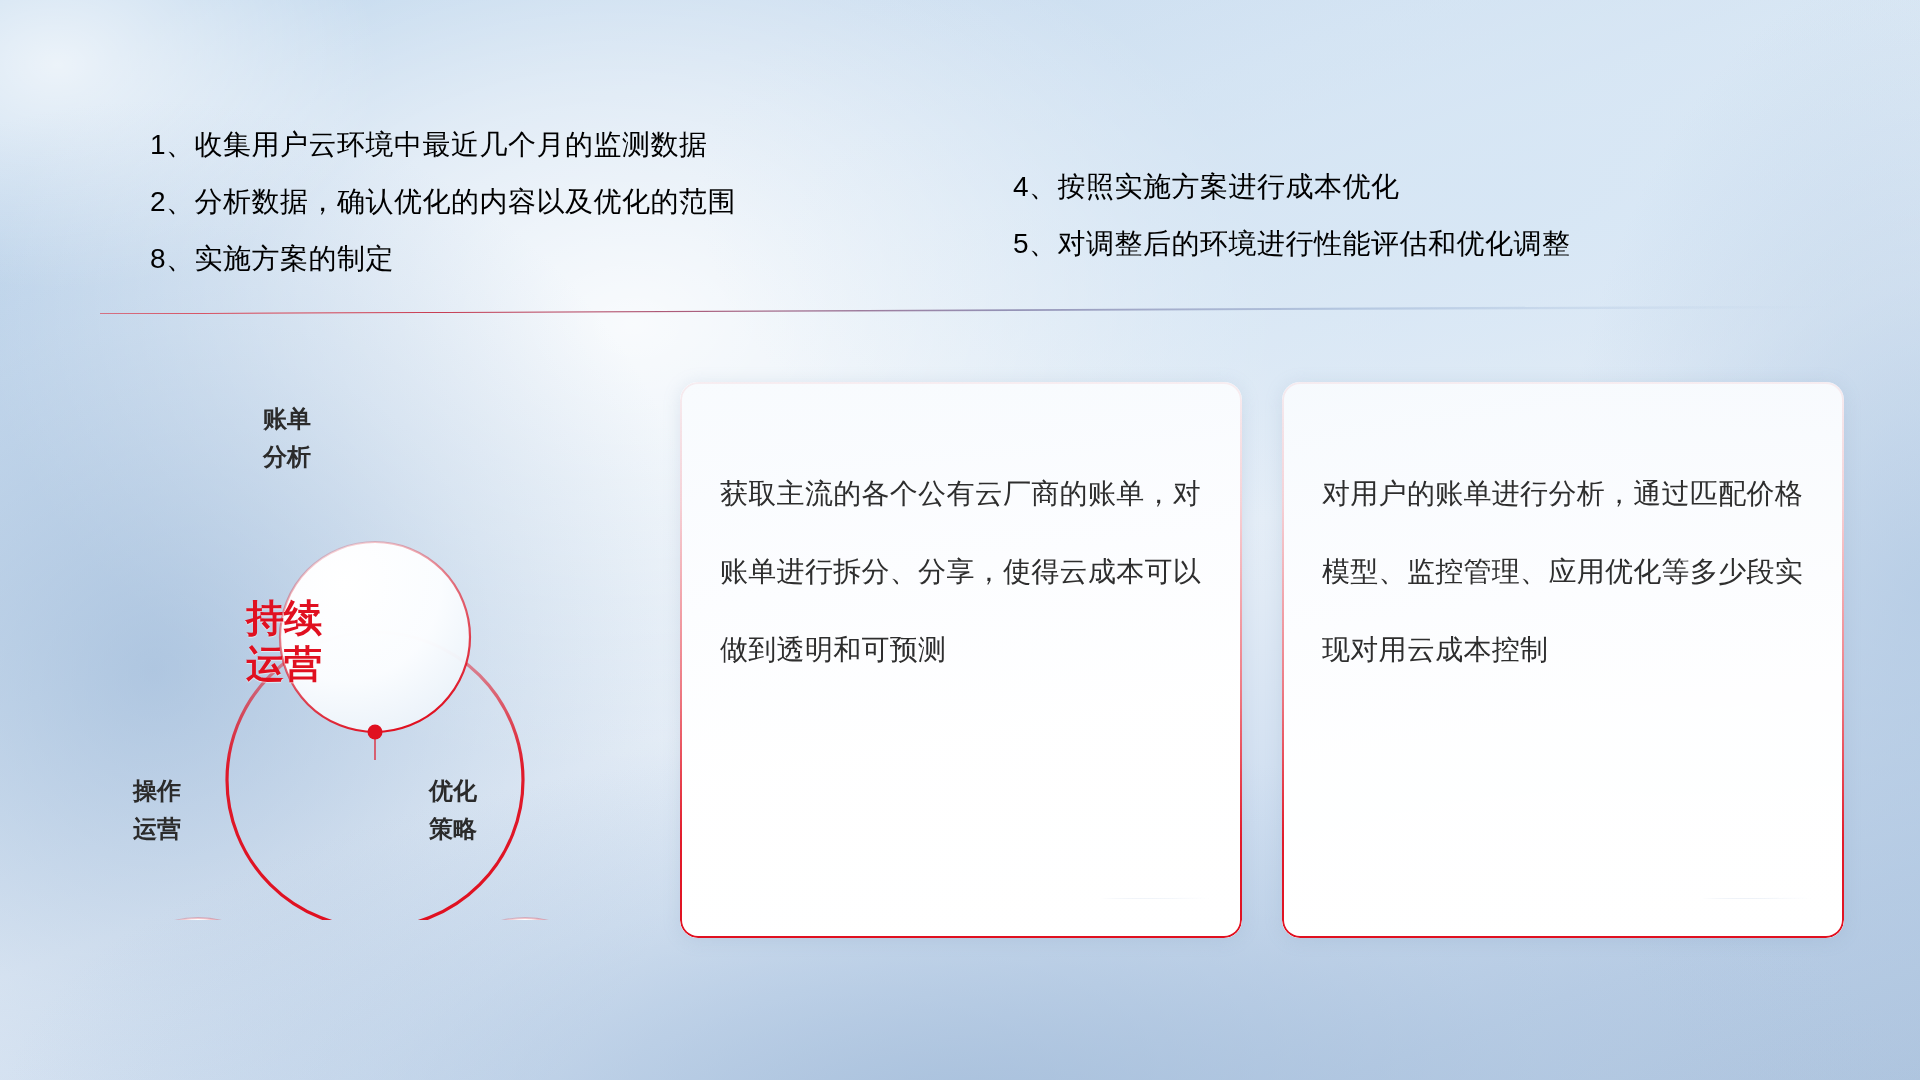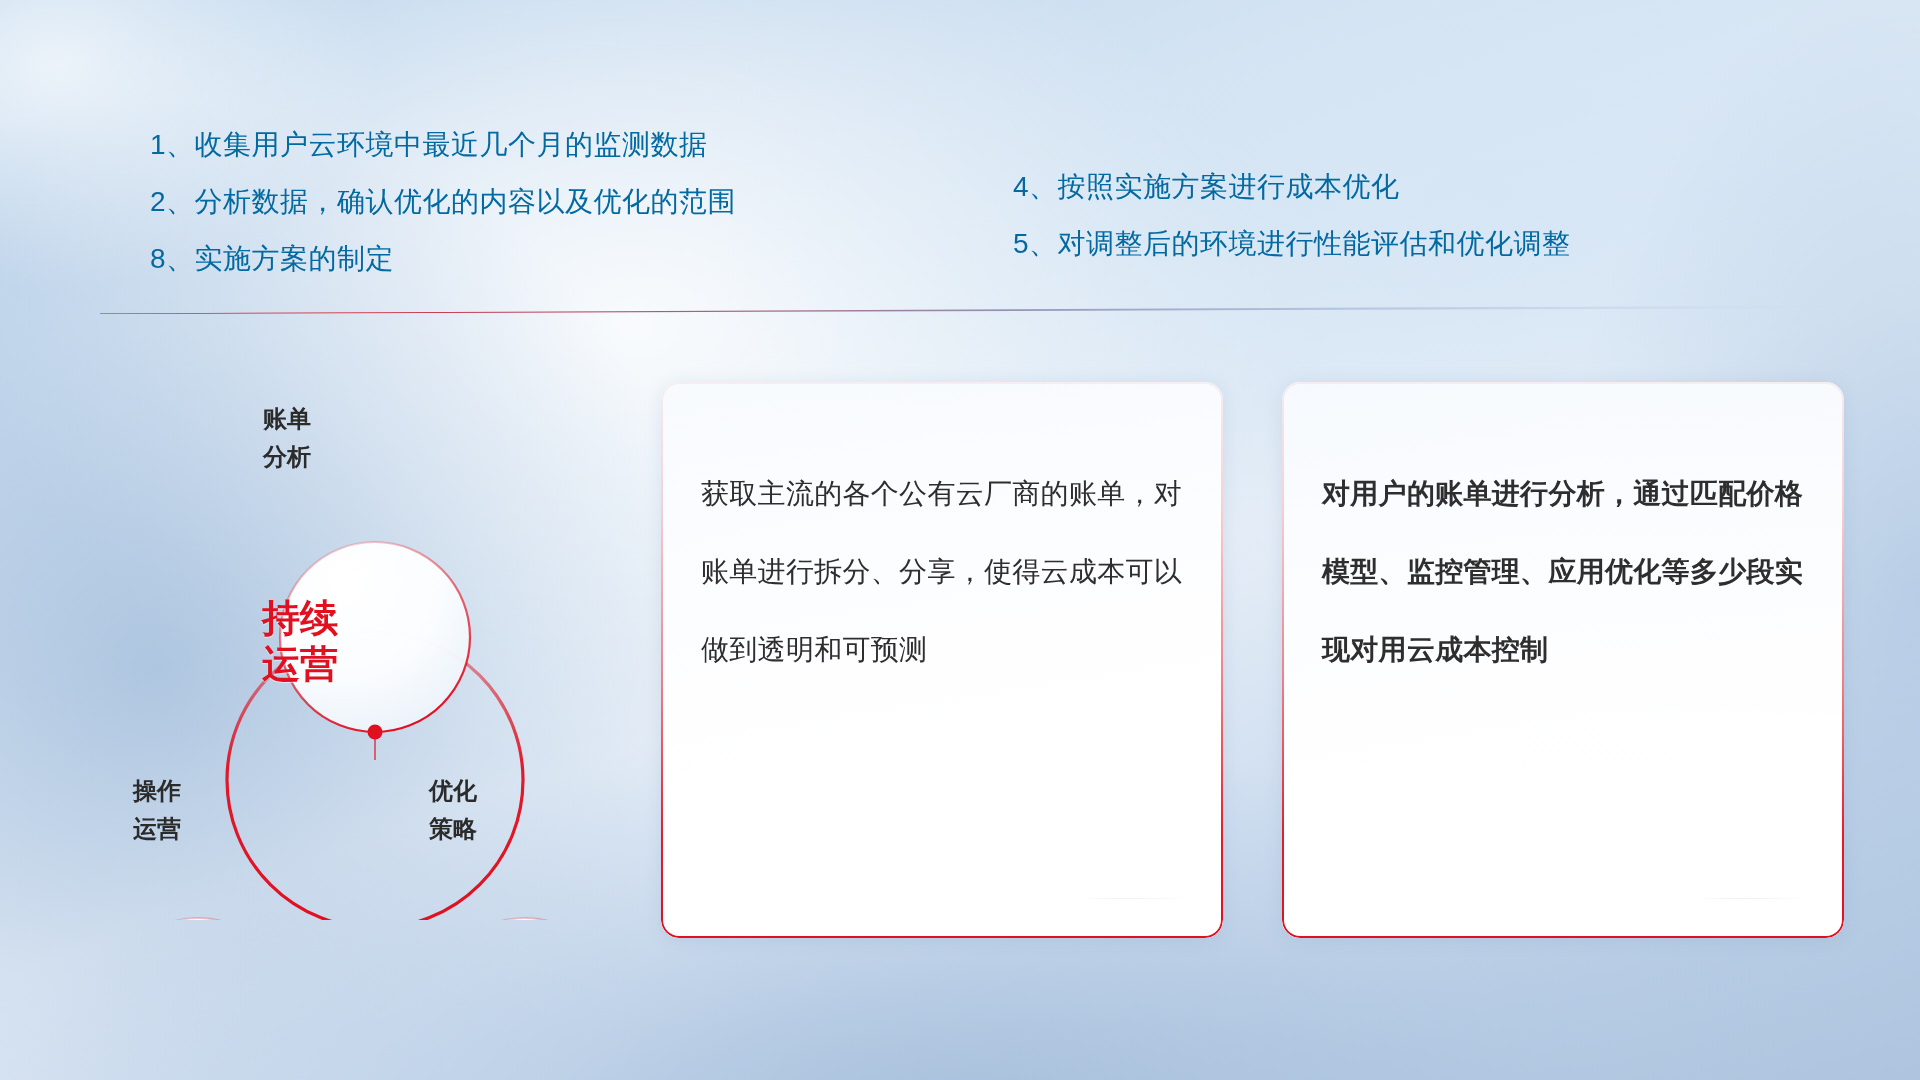--- a/index.html
+++ b/index.html
@@ -39,21 +39,21 @@
   }
   .bg-g6 {
     position:absolute; inset:0;
     background:radial-gradient(ellipse 430px 300px at 3% 6%, rgba(255,255,255,0.7) 0%, rgba(255,255,255,0) 75%);
   }
 
   
   #root { position:absolute; inset:0; z-index:5; }
 
   
-  .steps { position:absolute; color:#0369a1; font-size:28px; letter-spacing:0.5px; }
+  .steps { position:absolute; color:#000000; font-size:28px; letter-spacing:0.5px; }
   .steps-left  { left:150px; top:116px; }
   .steps-right { left:990px; top:158px;margin-left:23px; }
   .step-line { height:57px; line-height:57px; white-space:nowrap; }
 
   
   .divider {
     position:absolute;
     left:100px; top:305px;
     width:1738px; height:9px;
     overflow:hidden;
@@ -65,41 +65,41 @@
   .venn svg { display:block; width:570px; height:580px; }
   .venn-label {
     position:absolute;
     color:#2b2b2b; font-weight:bold; font-size:24px; line-height:38px;
     text-align:center; white-space:nowrap;
   }
   .venn-label.top   { left:207px; top:400px; width:160px; }
   .venn-label.left  { left:77px;  top:772px; width:160px; }
   .venn-label.right { left:373px; top:772px; width:160px; }
   .venn-center {
-    position:absolute; left:220px; top:595px; width:160px;
+    position:absolute; left:204px; top:595px; width:160px;
     color:#e01020; font-weight:bold; font-size:38px; line-height:46px;
     text-align:center; white-space:nowrap;
     text-shadow:0 1px 1px rgba(255,255,255,0.6);
   }
 
   
   .card {
     position:absolute;
     top:382px; width:562px; height:556px;
     border-radius:18px;
     background:linear-gradient(170deg,
         rgba(248,251,254,0.93) 0%,
         rgba(252,253,255,0.97) 30%,
         rgba(255,255,255,0.99) 62%,
         rgba(255,255,255,1) 100%);
     box-shadow:0 2px 18px rgba(120,150,185,0.18);
     overflow:hidden;
   }
-  .card-1 { left:661px; }
-  .card-2 { left:1282px;font-weight:bold; }
+  .card-1 { left:680px; }
+  .card-2 { left:1282px; }
   .card-border {
     position:absolute; inset:0; border-radius:18px; pointer-events:none;
     padding:2px;
     background:linear-gradient(to bottom,
         rgba(224,16,32,0.06) 0%,
         rgba(224,16,32,0.18) 22%,
         rgba(224,16,32,0.55) 55%,
         rgba(224,16,32,0.95) 82%,
         rgba(224,16,32,1) 100%);
     -webkit-mask:linear-gradient(#000 0 0) content-box, linear-gradient(#000 0 0);

